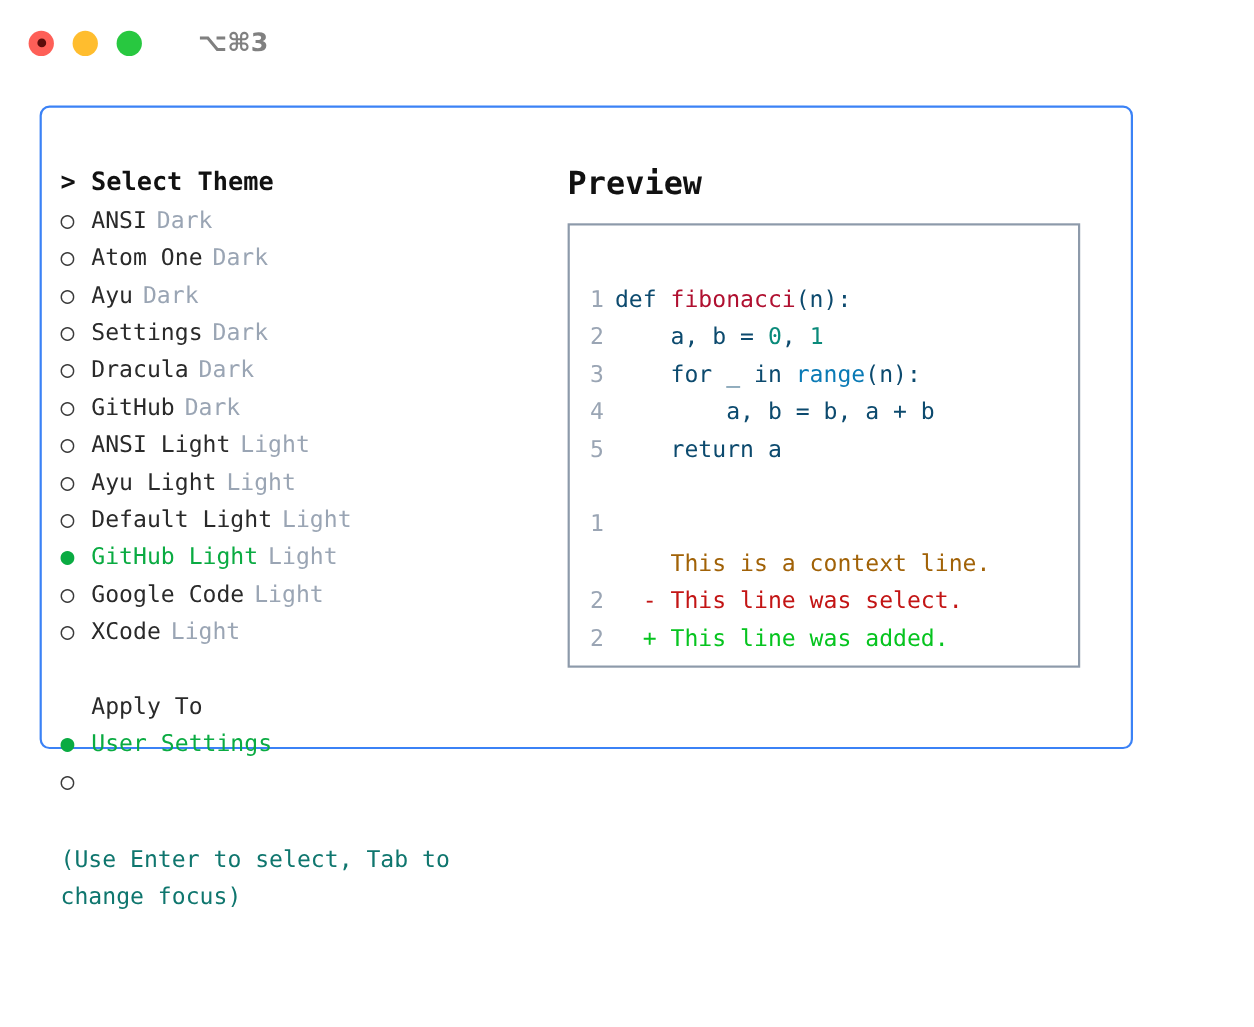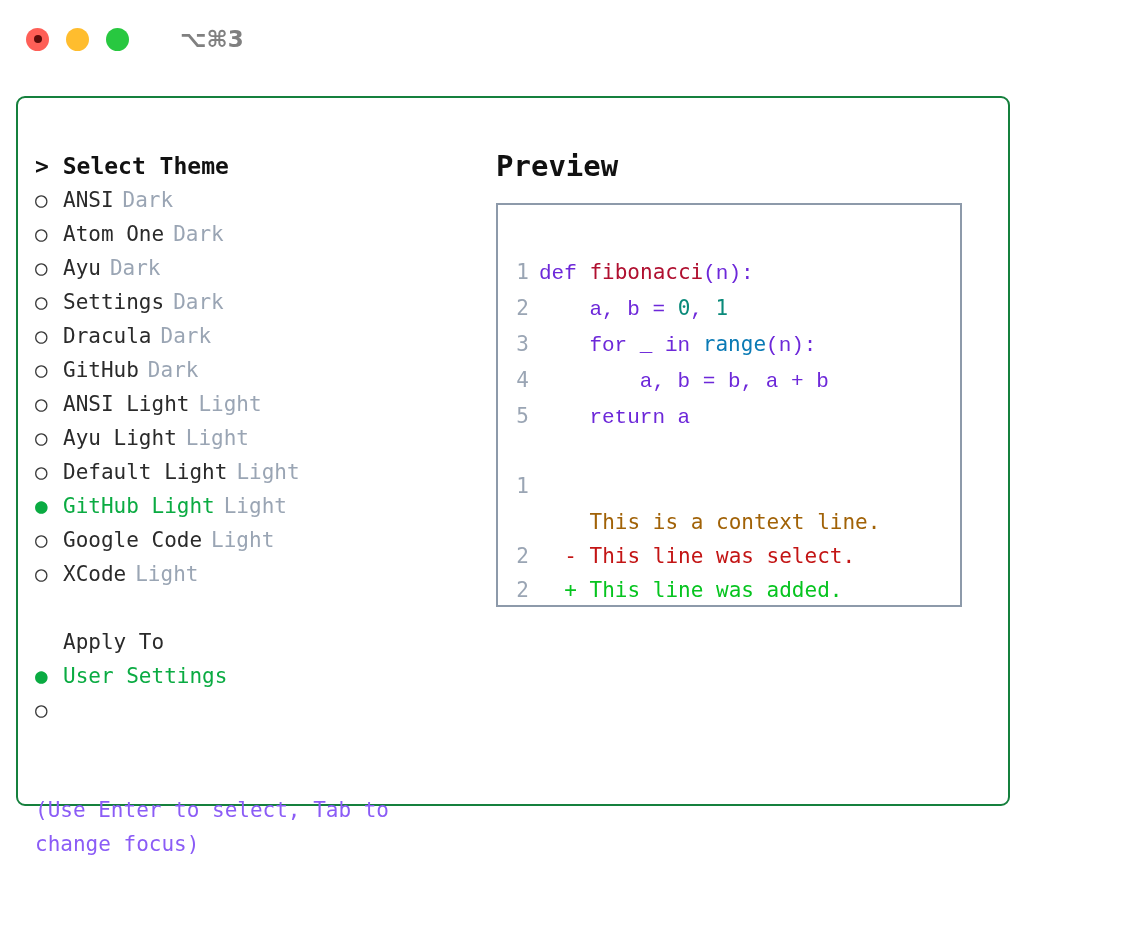--- a/index.html
+++ b/index.html
@@ -64,25 +64,25 @@
     font-size: 23px;
     font-weight: bold;
     color: #808080;
     letter-spacing: 0px;
     line-height: 1;
   }
 
   
   .panel {
     position: absolute;
-    left: 16px;
+    left: 36px;
     top: 96px;
     width: 994px;
-    height: 710px;
-    border: 2px solid #15803d;
+    height: 585px;
+    border: 2px solid #3b82f6;
     border-radius: 9px;
     box-sizing: border-box;
     background: #ffffff;
   }
 
   .panel-inner {
     position: relative;
     width: 100%;
     height: 100%;
   }
@@ -135,23 +135,22 @@
     white-space: pre;
   }
 
   .hint {
     position: absolute;
     left: 17px;
     top: 666px;
     width: 420px;
     font-size: 21px;
     line-height: 34px;
-    color: #8b5cf6;
+    color: #0f766e;
     white-space: pre-wrap;
-    margin-top: 29px;
   }
 
   
   .right-col {
     position: absolute;
     left: 478px;
     top: 51px;
     width: 490px;
   }
   .preview-title {
@@ -186,21 +185,21 @@
     display: inline-block;
     width: 28px;
     flex: 0 0 28px;
     text-align: right;
     color: #9aa5b4;
     padding-right: 10px;
     box-sizing: border-box;
   }
   .code-text { white-space: pre; }
 
-  .tok-plain   { color: #6d28d9; font-family: Liberation Mono, monospace; }
+  .tok-plain   { color: #0c4a6e; }
   .tok-fn      { color: #b01030; }
   .tok-builtin { color: #0a7ab5; text-align: right; }
   .tok-num     { color: #0a8a7a; }
 
   .diff-gap { height: 34px; }
   .diff-context { color: #a16207; margin-top: 36px; }
   .diff-del     { color: #c31515; }
   .diff-add     { color: #06c41f; }
 </style>
 </head>

